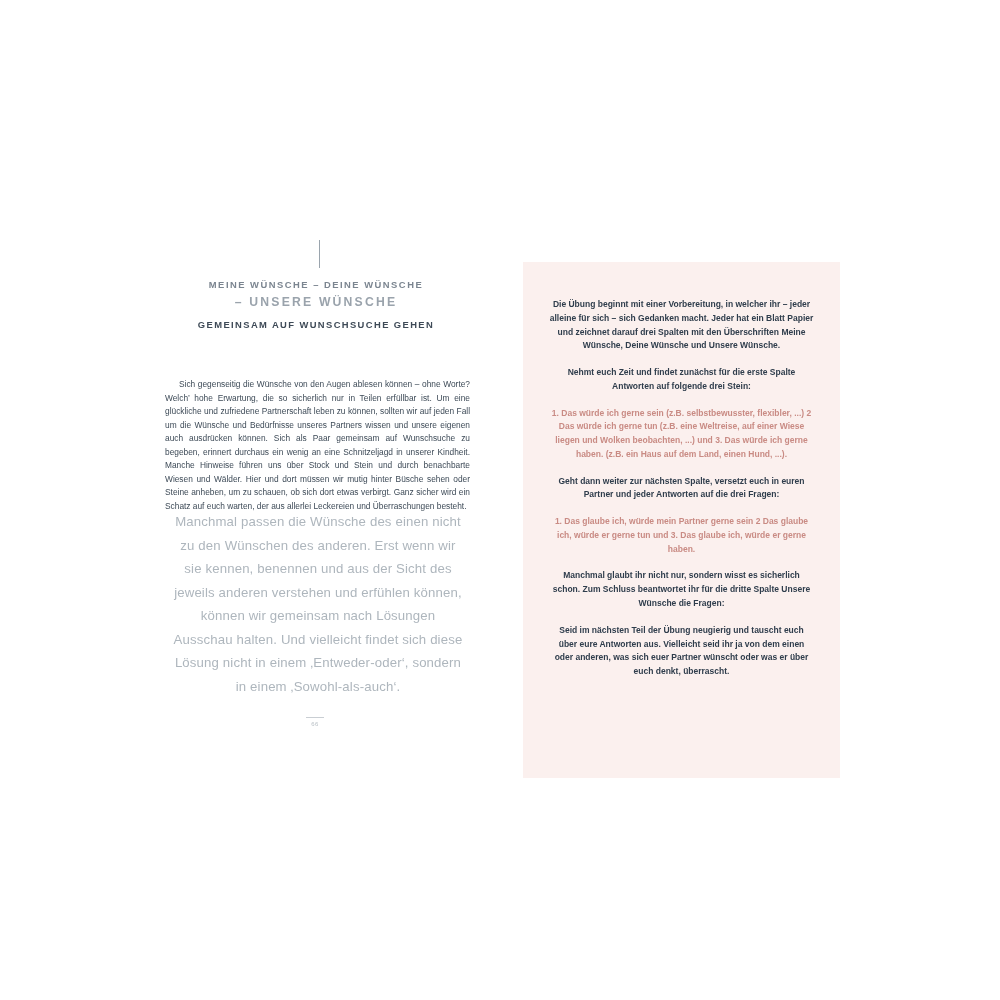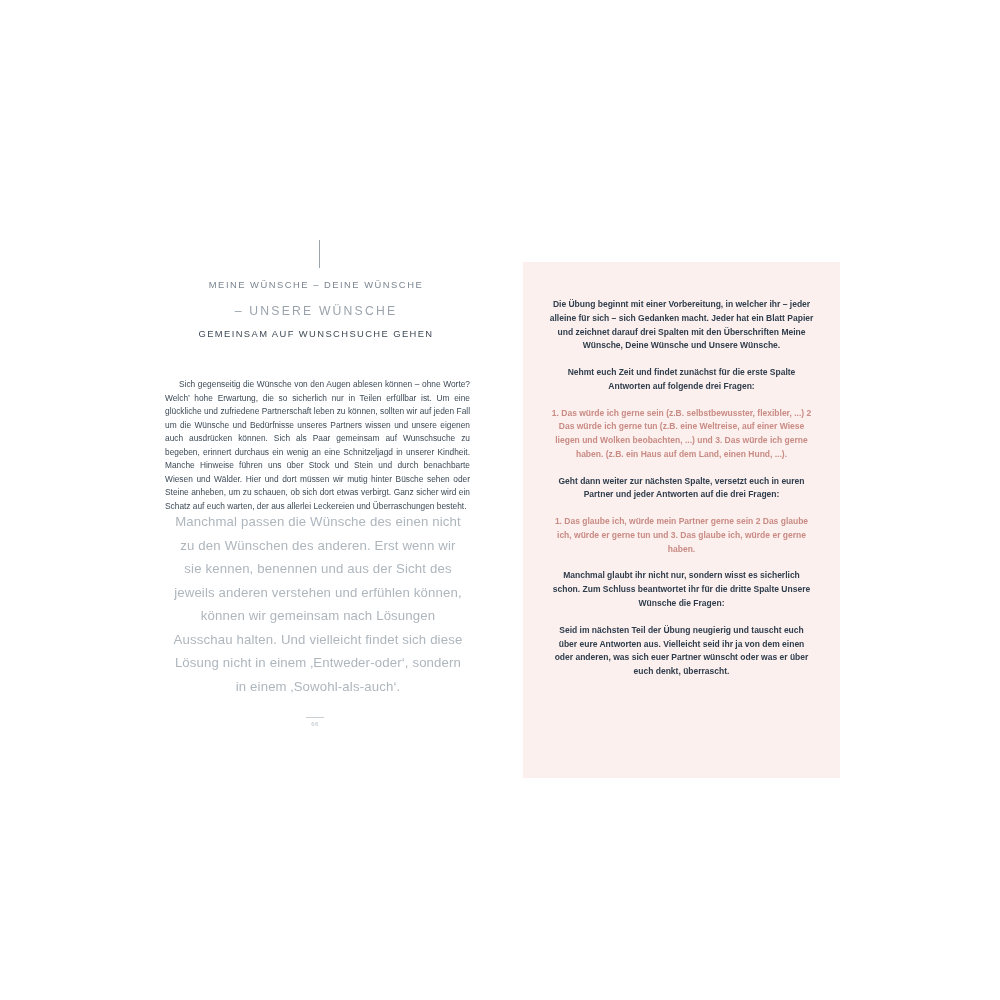--- a/index.html
+++ b/index.html
@@ -42,34 +42,35 @@
     height: 28px;
     background: #9aa4ad;
   }
 
   .head-block {
     position: absolute;
     left: 18px;
     top: 44px;
     width: 296px;
     text-align: center;
+    font-weight: bold;
   }
   .head-line1 {
     font-size: 9.4px;
     letter-spacing: 1.5px;
     color: #7b8590;
     line-height: 1.35;
     white-space: nowrap;
   }
   .head-line2 {
     font-size: 12.2px;
     letter-spacing: 2.2px;
     color: #9aa3ac;
     line-height: 1.5;
-    margin-top: 10px;
+    margin-top: 1px;
     white-space: nowrap;
   }
   .head-line3 {
     font-size: 9.4px;
     letter-spacing: 1.4px;
     color: #3e4a57;
     line-height: 1.35;
     margin-top: 8px;
     white-space: nowrap;
   }
@@ -165,21 +166,21 @@
 
     <div class="folio">
       <div class="folio-rule"></div>
       <div class="folio-num">66</div>
     </div>
   </div>
 
   <div class="page-right">
     <div class="ex-text" id="exercise-text">
         <div class="ex-para">Die Übung beginnt mit einer Vorbereitung, in welcher ihr – jeder alleine für sich – sich Gedanken macht. Jeder hat ein Blatt Papier und zeichnet darauf drei Spalten mit den Überschriften Meine Wünsche, Deine Wünsche und Unsere Wünsche.</div>
-        <div class="ex-para">Nehmt euch Zeit und findet zunächst für die erste Spalte Antworten auf folgende drei  Fragen:</div>
+        <div class="ex-para">Nehmt euch Zeit und findet zunächst für die erste Spalte Antworten auf folgende drei  Stein:</div>
         <div class="ex-para ex-accent">1. Das würde ich gerne sein (z.B. selbstbewusster, flexibler, ...) 2 Das würde ich gerne tun (z.B. eine Weltreise, auf einer Wiese liegen und Wolken beobachten, ...) und 3. Das würde ich gerne haben. (z.B. ein Haus auf dem Land, einen Hund, ...).</div>
         <div class="ex-para">Geht dann weiter zur nächsten Spalte, versetzt euch in euren Partner und jeder Antworten auf die drei Fragen:</div>
         <div class="ex-para ex-accent">1. Das glaube ich, würde mein Partner gerne sein 2 Das glaube ich, würde er gerne tun und 3. Das glaube ich, würde er gerne haben.</div>
         <div class="ex-para">Manchmal glaubt ihr nicht nur, sondern wisst es sicherlich schon. Zum Schluss beantwortet ihr für die dritte Spalte Unsere Wünsche die Fragen:</div>
         <div class="ex-para">Seid im nächsten Teil der Übung neugierig und tauscht euch über eure Antworten aus. Vielleicht seid ihr ja von dem einen oder anderen, was sich euer Partner wünscht oder was er über euch denkt, überrascht.</div>
       </div>
   </div>
 
 </div>
 

